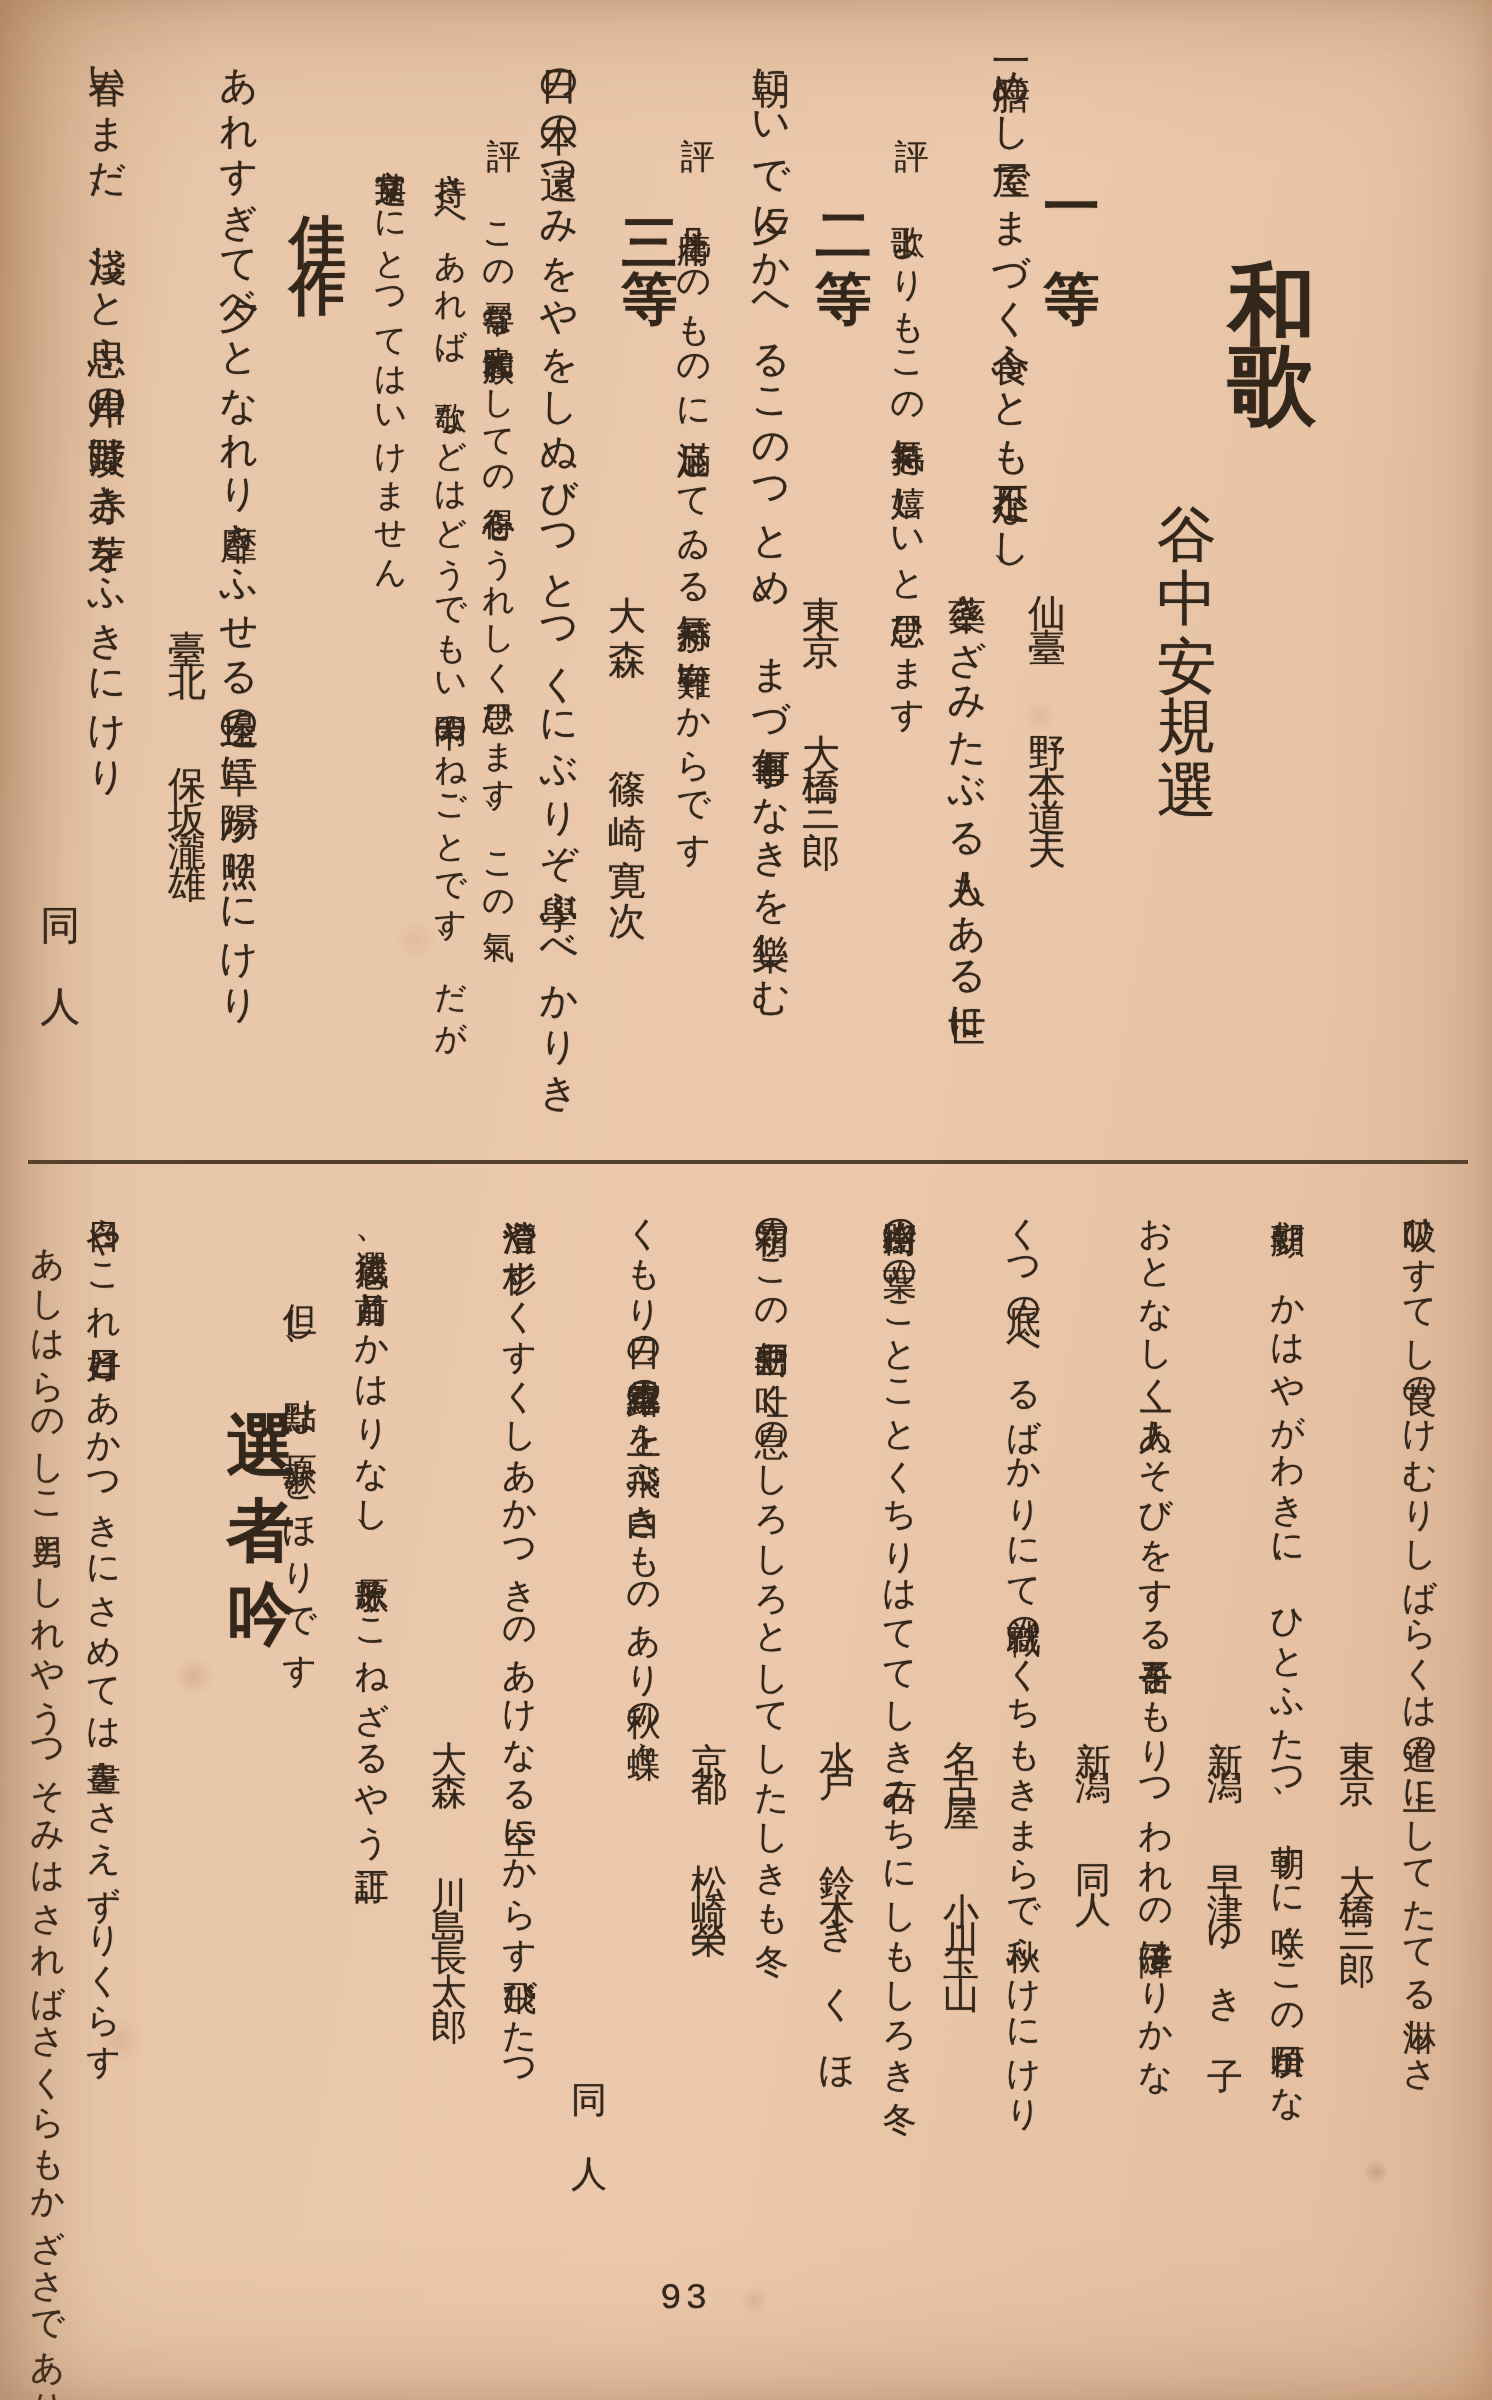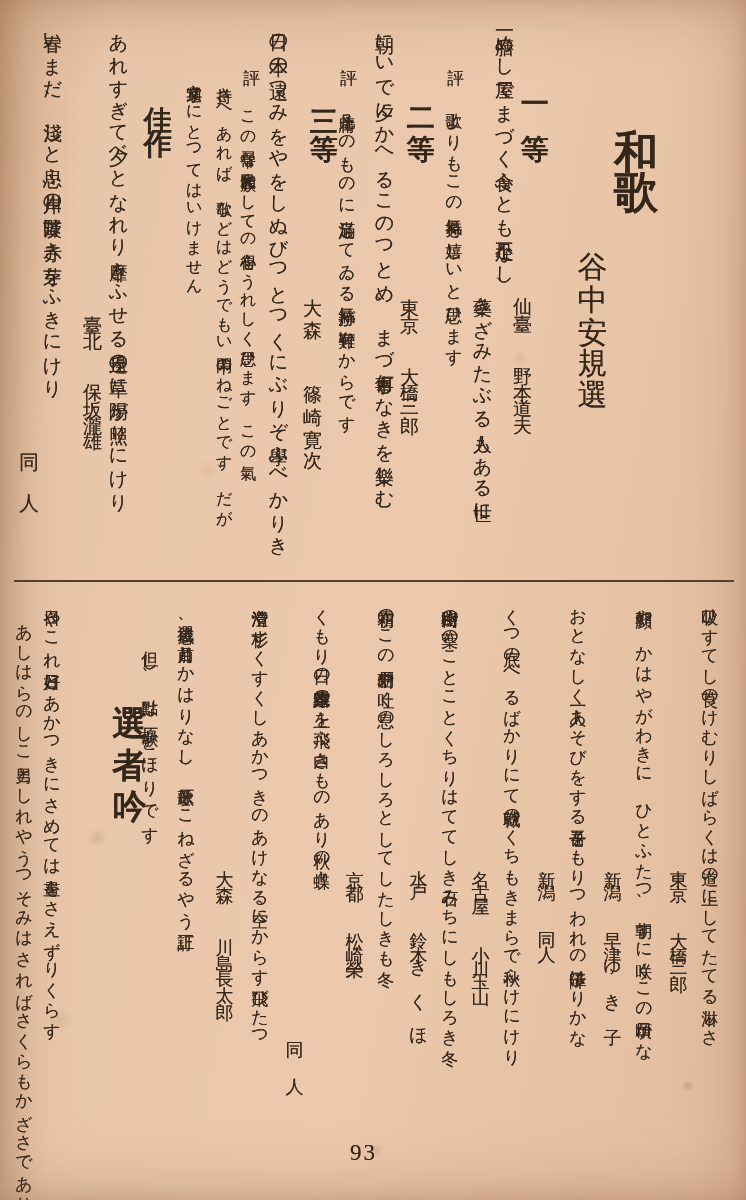--- a/index.html
+++ b/index.html
@@ -32,21 +32,21 @@
   .rank     { font-size:28px; letter-spacing:24px; font-weight:bold; }
   .poem-t   { font-size:19px; letter-spacing:1px; }
   .author-t { font-size:19px; letter-spacing:16px; }
   .cmt-label{ font-size:17px; }
   .cmt      { font-size:17px; letter-spacing:1.5px; }
   .cmt-s    { font-size:16px; letter-spacing:1px; }
   .poem-b   { font-size:17px; letter-spacing:0.5px; }
   .author-b { font-size:18px; letter-spacing:14px; }
   .senja-h  { font-size:34px; letter-spacing:42px; font-weight:bold; }
   .divider  { position:absolute; left:14px; top:580px; width:720px; border-top:2px solid #51402e; }
-  .pagenum  { position:absolute; left:350px; top:1140px; font-size:23px; letter-spacing:2px; text-shadow:0 0 0.5px rgba(45,30,18,.65); }
+  .pagenum  { position:absolute; left:330px; top:1140px; font-size:18px; letter-spacing:2px; text-shadow:0 0 0.5px rgba(45,30,18,.65);font-family:Liberation Mono, monospace; }
 </style>
 </head>
 <body>
 
 <div class="page">
 
   <div class="v title" style="left:612px; top:93px;">和歌</div>
   <div class="v selector" style="left:576px; top:228px;">谷中安規選</div>
 
   <div class="v rank" style="left:519px; top:88px;">一等</div>

